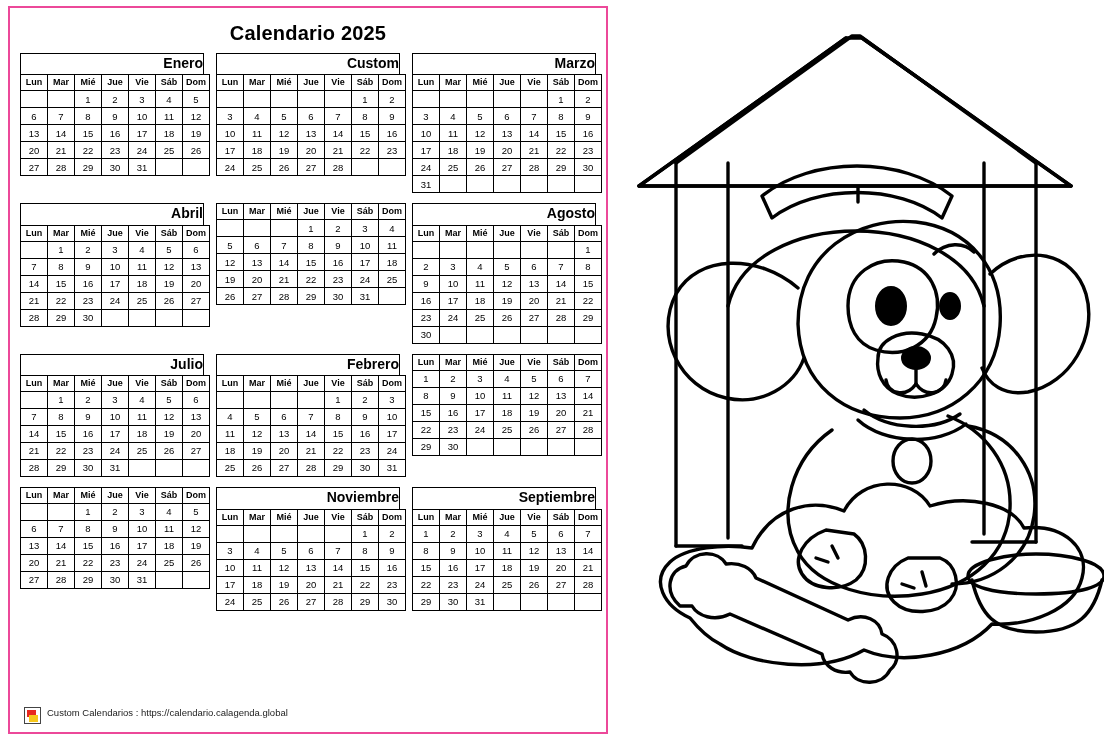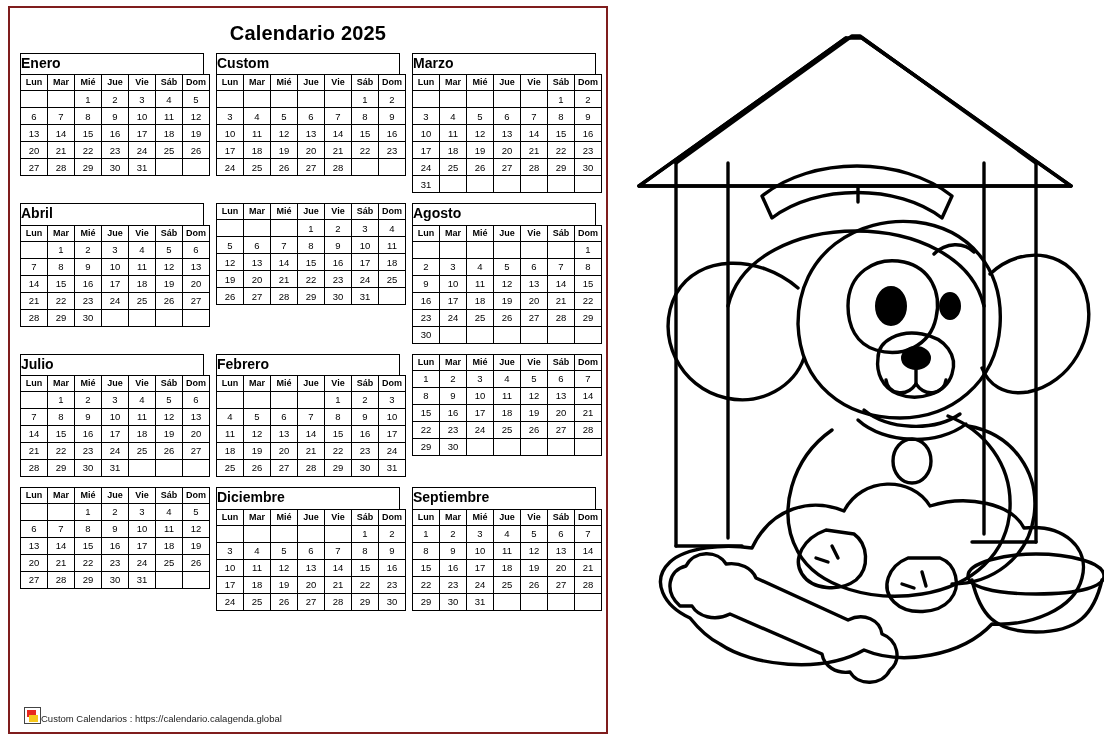--- a/index.html
+++ b/index.html
@@ -21,21 +21,21 @@
     height: 741px;
   }
 
   
   #calendar-panel {
     position: absolute;
     left: 8px;
     top: 6px;
     width: 600px;
     height: 728px;
-    border: 2px solid #7f1d1d;
+    border: 2px solid #ec4899;
     box-sizing: border-box;
     background: #fff;
   }
 
   #calendar-title {
     text-align: center;
     font-size: 20px;
     font-weight: bold;
     color: #000;
     margin-top: 14px;
@@ -51,21 +51,21 @@
     column-gap: 8px;
     row-gap: 10px;
   }
 
   .month {
     width: 184px;
     justify-self: center;
   }
 
   .month-name {
-    text-align: left;
+    text-align: right;
     font-size: 14px;
     font-weight: bold;
     border: 1.5px solid #000;
     border-bottom: none;
     padding: 2px 0 3px 0;
     line-height: 1.1;
     background: #fff;
   }
 
   table.month-table {
@@ -99,21 +99,22 @@
   table.month-table td.empty {
     border: 1px solid #000;
   }
 
   
   #footer {
     position: absolute;
     left: 14px;
     bottom: 8px;
     display: flex;
-    align-items: flex-end;
+    align-items: flex-start;
+    gap: 6px;
   }
   #footer-logo {
     width: 17px;
     height: 17px;
     border: 1px solid #444;
     background: #ffffff;
     position: relative;
     box-sizing: border-box;
   }
   #footer-logo .flag-red {
@@ -798,21 +799,21 @@
                 <td>29</td>
                 <td>30</td>
                 <td>31</td>
                 <td class="empty">&nbsp;</td>
                 <td class="empty">&nbsp;</td>
               </tr>
             </tbody>
           </table>
         </div>
         <div class="month">
-          <div class="month-name">Diciembre</div>
+          <div class="month-name">Noviembre</div>
           <table class="month-table">
             <thead>
               <tr>
                 <th>Lun</th>
                 <th>Mar</th>
                 <th>Mié</th>
                 <th>Jue</th>
                 <th>Vie</th>
                 <th>Sáb</th>
                 <th>Dom</th>

